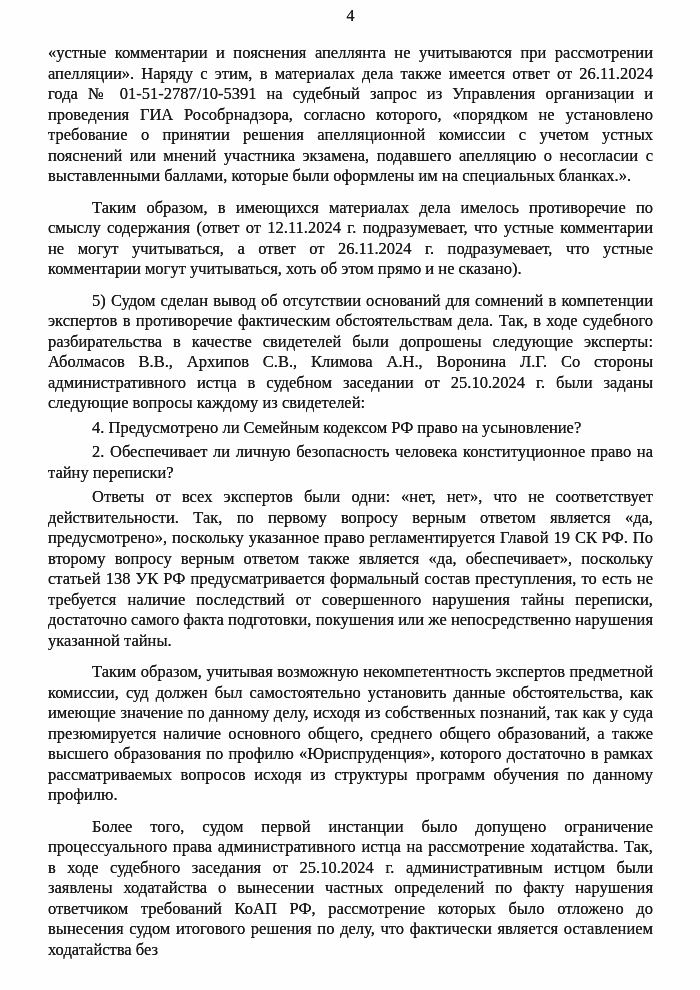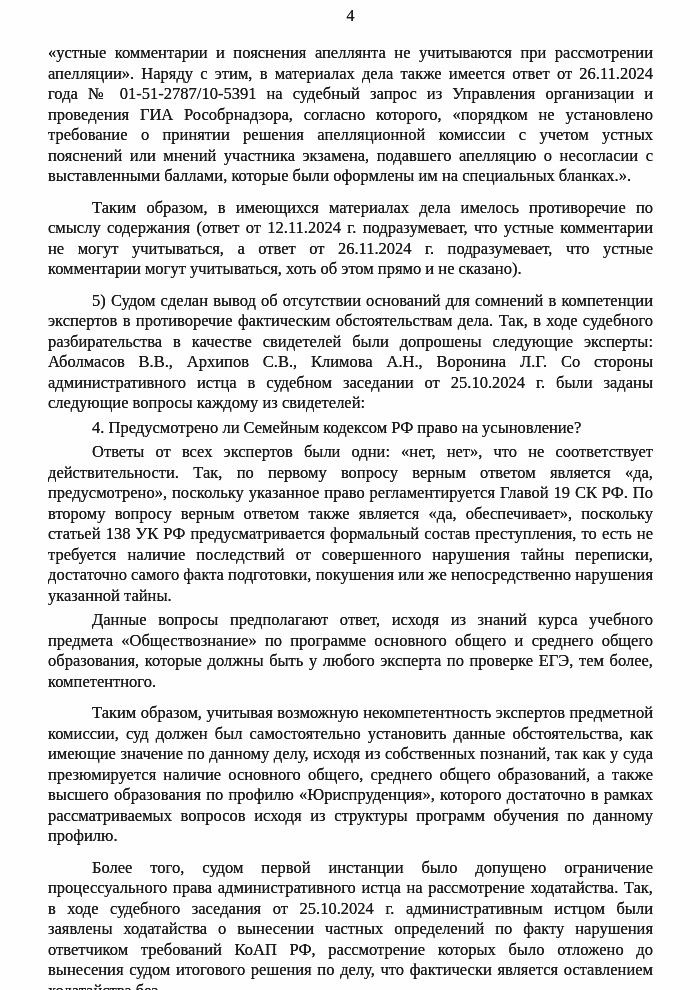--- a/index.html
+++ b/index.html
@@ -50,23 +50,23 @@
   <div class="content">
 
     <p class="para">«устные комментарии и пояснения апеллянта не учитываются при рассмотрении апелляции». Наряду с этим, в материалах дела также имеется ответ от 26.11.2024 года № 01-51-2787/10-5391 на судебный запрос из Управления организации и проведения ГИА Рособрнадзора, согласно которого, «порядком не установлено требование о принятии решения апелляционной комиссии с учетом устных пояснений или мнений участника экзамена, подавшего апелляцию о несогласии с выставленными баллами, которые были оформлены им на специальных бланках.».</p>
 
     <p class="para indent gap">Таким образом, в имеющихся материалах дела имелось противоречие по смыслу содержания (ответ от 12.11.2024 г. подразумевает, что устные комментарии не могут учитываться, а ответ от 26.11.2024 г. подразумевает, что устные комментарии могут учитываться, хоть об этом прямо и не сказано).</p>
 
     <p class="para indent gap">5) Судом сделан вывод об отсутствии оснований для сомнений в компетенции экспертов в противоречие фактическим обстоятельствам дела. Так, в ходе судебного разбирательства в качестве свидетелей были допрошены следующие эксперты: Аболмасов В.В., Архипов С.В., Климова А.Н., Воронина Л.Г. Со стороны административного истца в судебном заседании от 25.10.2024 г. были заданы следующие вопросы каждому из свидетелей:</p>
 
     <p class="para indent">4. Предусмотрено ли Семейным кодексом РФ право на усыновление?</p>
 
+    <p class="para indent">2. Обеспечивает ли личную безопасность человека конституционное право на тайну переписки?</p>
 
     <p class="para indent">Ответы от всех экспертов были одни: «нет, нет», что не соответствует действительности. Так, по первому вопросу верным ответом является «да, предусмотрено», поскольку указанное право регламентируется Главой 19 СК РФ. По второму вопросу верным ответом также является «да, обеспечивает», поскольку статьей 138 УК РФ предусматривается формальный состав преступления, то есть не требуется наличие последствий от совершенного нарушения тайны переписки, достаточно самого факта подготовки, покушения или же непосредственно нарушения указанной тайны.</p>
 
-    <p class="para indent">Данные вопросы предполагают ответ, исходя из знаний курса учебного предмета «Обществознание» по программе основного общего и среднего общего образования, которые должны быть у любого эксперта по проверке ЕГЭ, тем более, компетентного.</p>
 
     <p class="para indent gap">Таким образом, учитывая возможную некомпетентность экспертов предметной комиссии, суд должен был самостоятельно установить данные обстоятельства, как имеющие значение по данному делу, исходя из собственных познаний, так как у суда презюмируется наличие основного общего, среднего общего образований, а также высшего образования по профилю «Юриспруденция», которого достаточно в рамках рассматриваемых вопросов исходя из структуры программ обучения по данному профилю.</p>
 
     <p class="para indent gap">Более того, судом первой инстанции было допущено ограничение процессуального права административного истца на рассмотрение ходатайства. Так, в ходе судебного заседания от 25.10.2024 г. административным истцом были заявлены ходатайства о вынесении частных определений по факту нарушения ответчиком требований КоАП РФ, рассмотрение которых было отложено до вынесения судом итогового решения по делу, что фактически является оставлением ходатайства без</p>
 
   </div>
 </div>
 
 </body></html>

